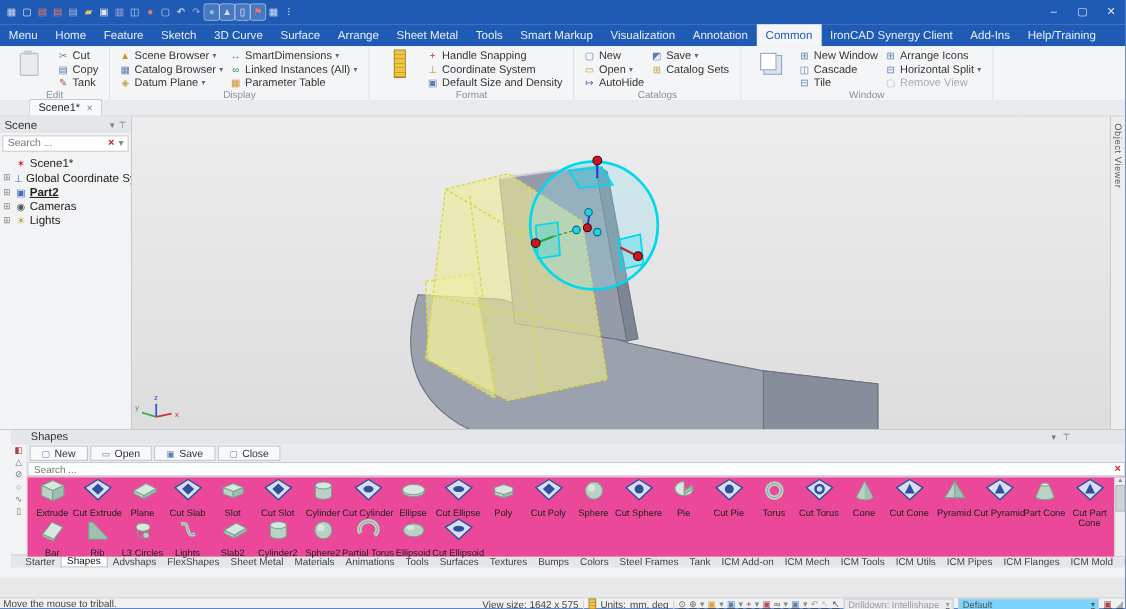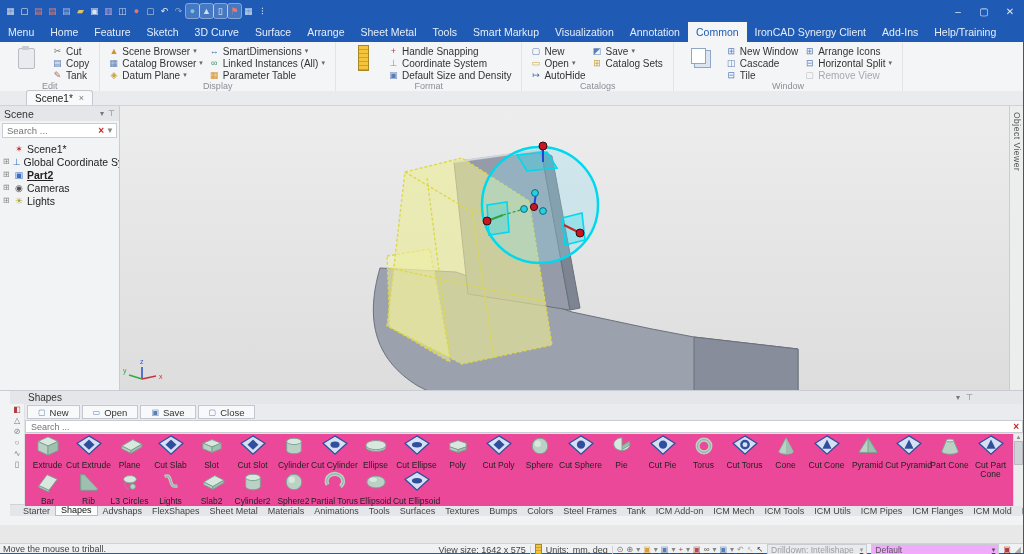--- a/index.html
+++ b/index.html
@@ -90,21 +90,21 @@
   .cattabs{height:11px;display:flex;align-items:stretch;gap:0;padding-left:8px;background:#e4e6ea;border-top:1px solid #cfd2d8;font-size:9px;color:#444;overflow:hidden;}
   .cattab{padding:0 5px;display:flex;align-items:center;white-space:nowrap;}
   .cattab.sel{background:#fbfcfd;border:1px solid #b8bbc0;border-top:none;color:#111;}
   
   .statusbar{position:absolute;left:0;top:543px;width:100%;height:11px;background:#f0f1f3;border-top:1px solid #cfd2d8;border-bottom:1px solid #1f5bb5;display:flex;align-items:flex-start;font-size:9px;color:#444;box-sizing:border-box;}
   .sb-msg{padding-left:3px;white-space:nowrap;}
   .sb-right{margin-left:auto;display:flex;align-items:center;gap:4px;padding-right:2px;white-space:nowrap;text-decoration:underline;}
   .sb-sep{width:1px;height:8px;background:#cfd2d8;}
   .sb-ic{font-size:8px;line-height:1;}
   .sb-dd{border:1px solid #c9ccd2;background:#e9eaec;color:#9a9da3;padding:0 3px;height:9px;display:flex;align-items:center;gap:6px;font-size:8.5px;}
-  .sb-dd.dark{color:#555;width:120px;background:#f0abfc;}
+  .sb-dd.dark{color:#555;width:120px;background:#7dd3fc;}
   .rulermini{width:5px;height:9px;background:repeating-linear-gradient(#f3c43c 0 2px,#caa22e 2px 3px);border:1px solid #a8862a;}
 </style>
 </head>
 <body>
 
 <div class="app">
 
   <div class="titlebar">
     <div class="qat" id="qat">
         <span class="qat-ic" style="color: rgb(207, 216, 232);">▦</span>

